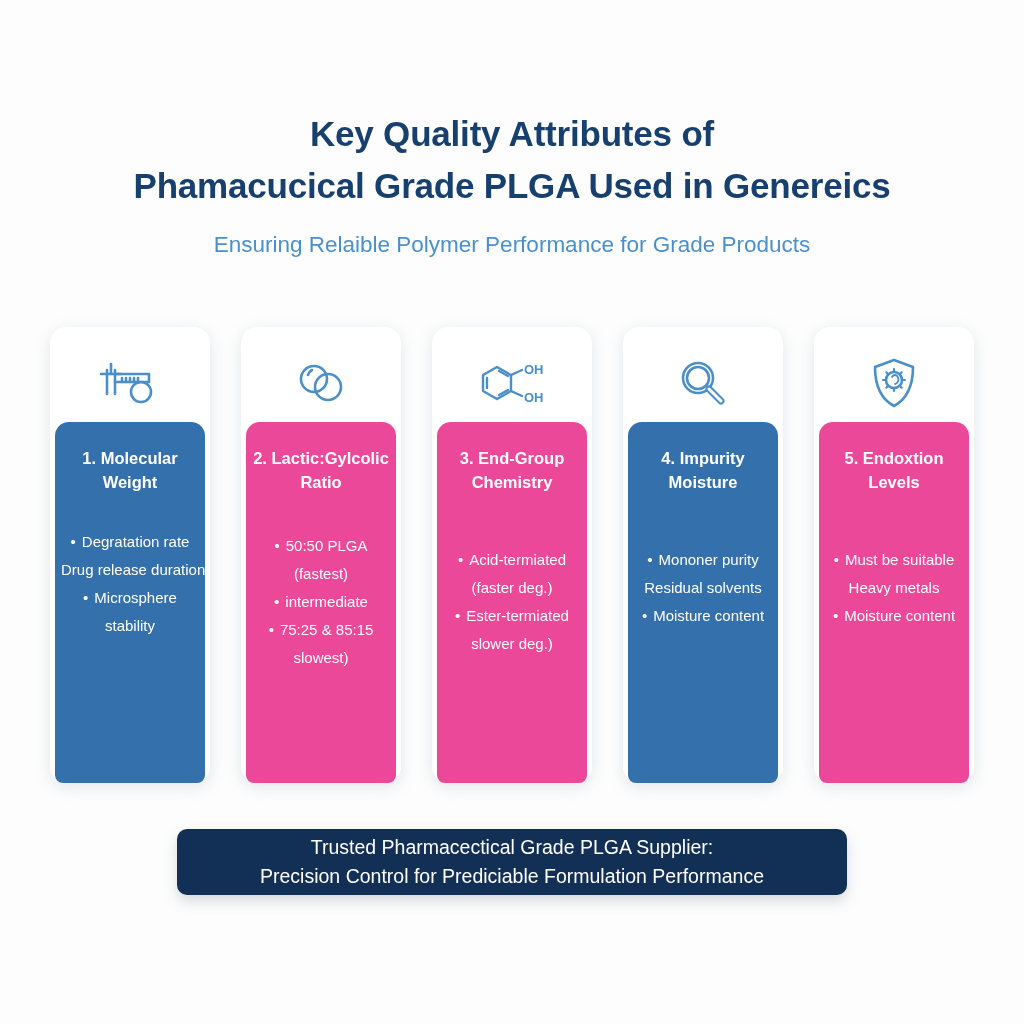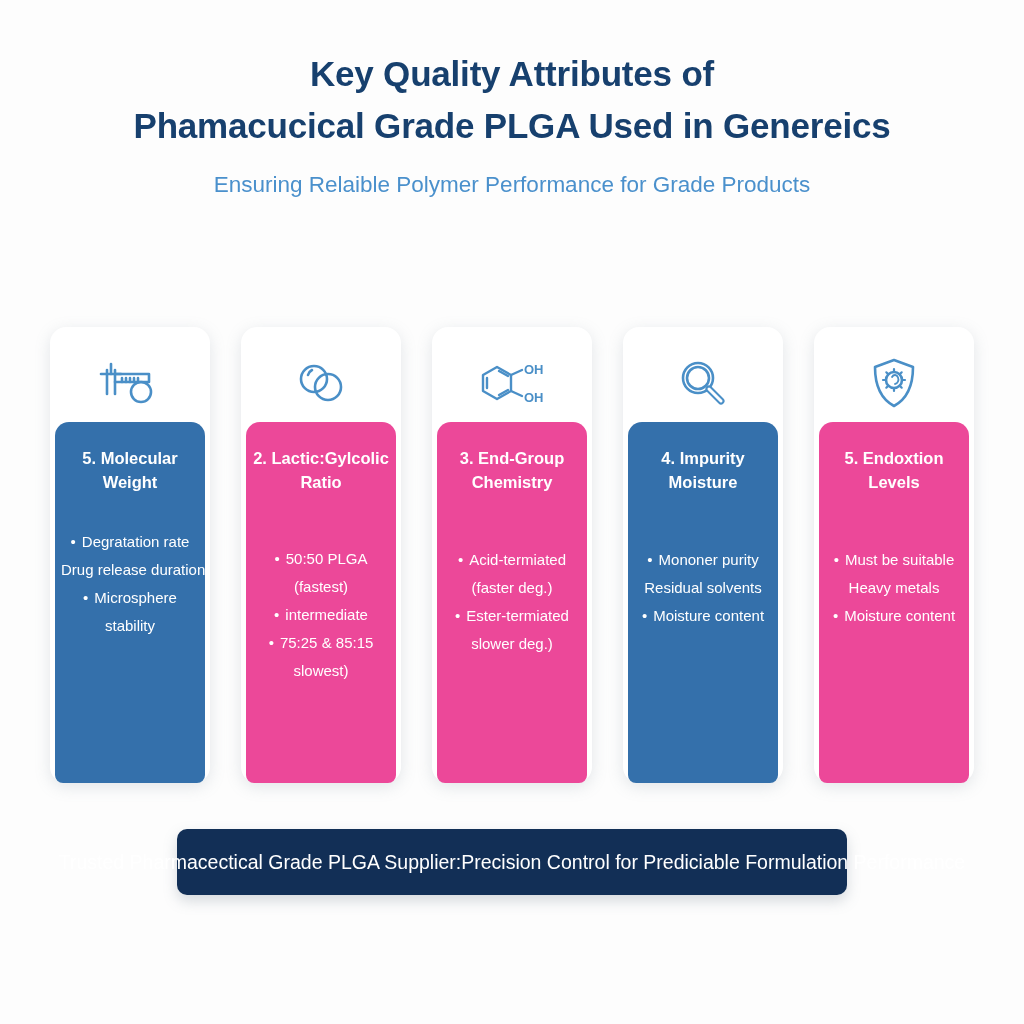--- a/index.html
+++ b/index.html
@@ -18,21 +18,21 @@
   
   #header {
     position: absolute;
     top: 0;
     left: 0;
     width: 1024px;
     text-align: center;
   }
   #title {
     margin: 0;
-    padding-top: 48px;
+    padding-top: 108px;
     color: #17406e;
     font-size: 35px;
     font-weight: bold;
     line-height: 52px;
     letter-spacing: -0.2px;
   }
   #title .line2 {
     display: block;
     font-size: 35px;
   }
@@ -117,37 +117,37 @@
     padding: 0 2px;
   }
   .bullets li.b-dot::before {
     content: "\2022";
     margin-right: 6px;
   }
   .bullets li.b-nodot { }
 
   
   #card-1 .bullets { }
-  #card-2 .bullets { margin-top: 51px; }
+  #card-2 .bullets { margin-top: 38px; }
   #card-3 .bullets { margin-top: 52px; }
   #card-4 .bullets { margin-top: 52px; }
   #card-5 .bullets { margin-top: 52px; }
 
   
   #banner {
     position: absolute;
     left: 177px;
     top: 829px;
     width: 670px;
     height: 66px;
     background: #122f56;
     border-radius: 10px;
     box-shadow: 0 6px 14px rgba(110,125,140,0.28);
     display: flex;
-    flex-direction: row;
+    flex-direction: column;
     align-items: center;
     justify-content: center;
     color: #ffffff;
   }
   #banner .bline {
     font-size: 19.5px;
     line-height: 29px;
     text-align: center;
     white-space: nowrap;
   }
@@ -174,21 +174,21 @@
           <path d="M2 14 L22 14"></path>
           <path d="M12 4 L12 14"></path>
           <path d="M16 14 L50 14 L50 22 L16 22"></path>
           <path d="M23 18 L23 22 M27 18 L27 22 M31 18 L31 22 M35 18 L35 22 M39 18 L39 22"></path>
           <circle cx="42" cy="32" r="10"></circle>
         </g>
       </svg>
     </div>
     <div class="panel panel-dark">
       <div class="panel-heading">
-        <span class="h-l1">5. Molecular</span>
+        <span class="h-l1">1. Molecular</span>
         <span class="h-l2">Weight</span>
       </div>
       <ul class="bullets">
         <li class="b-dot">Degratation rate</li>
         <li class="b-nodot">Drug release duration</li>
         <li class="b-dot">Microsphere</li>
         <li class="b-nodot">stability</li>
       </ul>
     </div>
   </div>

